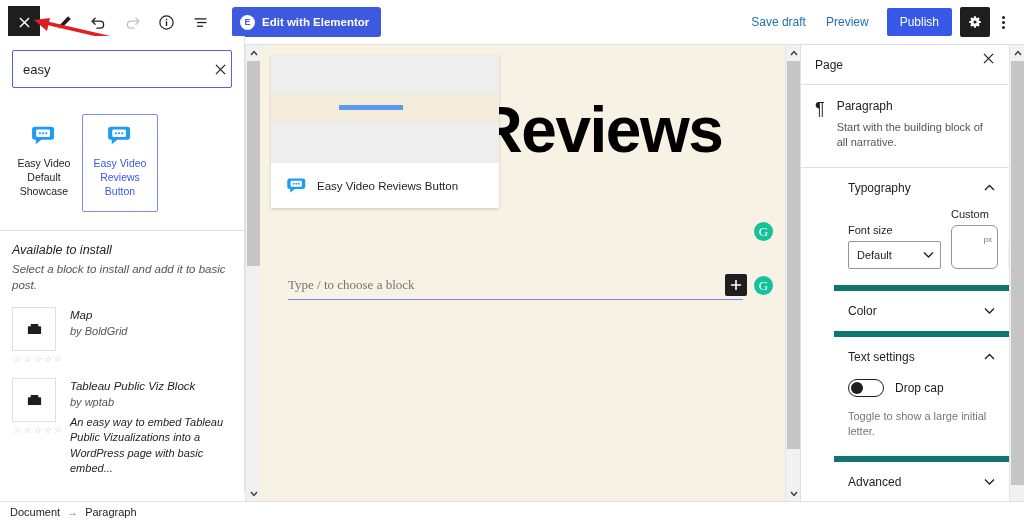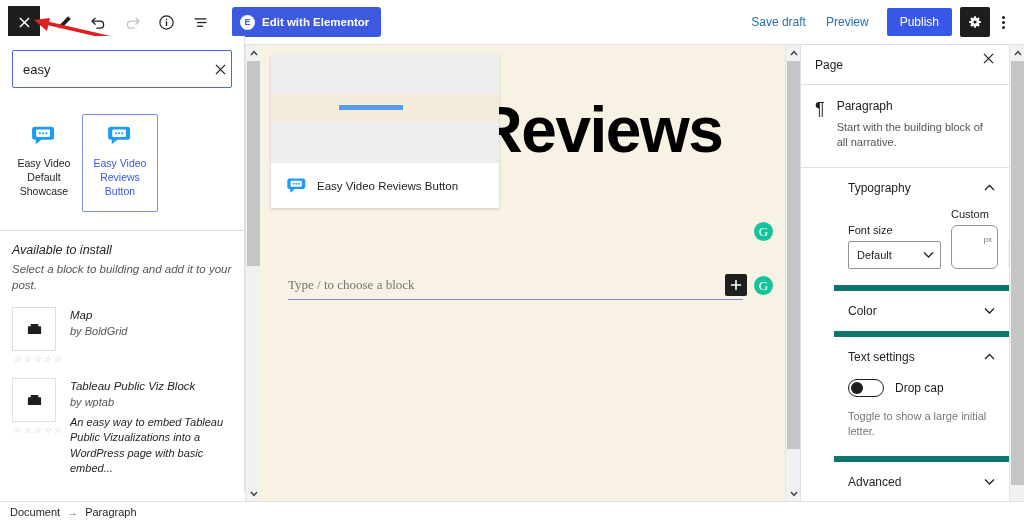--- a/index.html
+++ b/index.html
@@ -399,21 +399,21 @@
           <circle cx="8.5" cy="9" r="1.2" fill="#1e9bf5"></circle>
           <circle cx="12" cy="9" r="1.2" fill="#1e9bf5"></circle>
           <circle cx="15.5" cy="9" r="1.2" fill="#1e9bf5"></circle>
         </svg>
         <span class="bi-label">Easy Video Reviews Button</span>
       </div>
     </div>
 
     <div class="install-sect">
       <div class="install-title">Available to install</div>
-      <div class="install-sub">Select a block to building and add it to your post.</div>
+      <div class="install-sub">Select a block to install and add it to basic post.</div>
 
       <div class="plugin-row">
         <div class="plugin-thumb-col">
           <div class="plugin-thumb">
             <svg width="17" height="14" viewBox="0 0 18 14">
               <path d="M3 4h2V1.6h8V4h2a1 1 0 011 1v6.4a1 1 0 01-1 1H3a1 1 0 01-1-1V5a1 1 0 011-1z" fill="#1e1e1e"></path>
             </svg>
           </div>
           <div class="stars">
             <span>☆</span>

